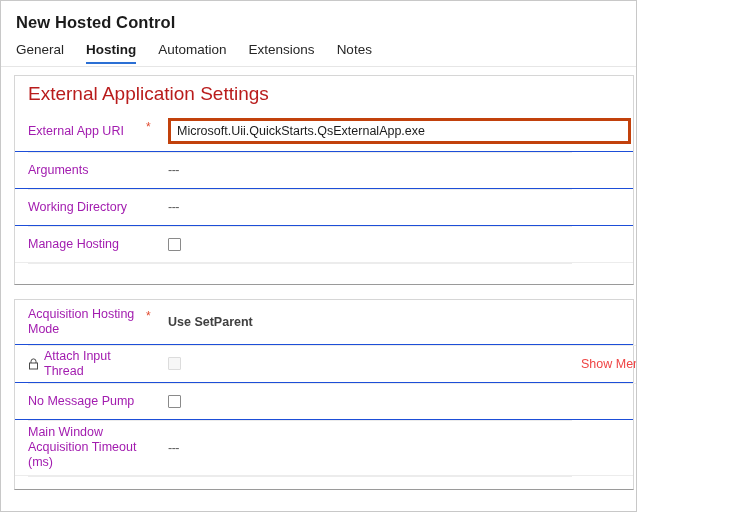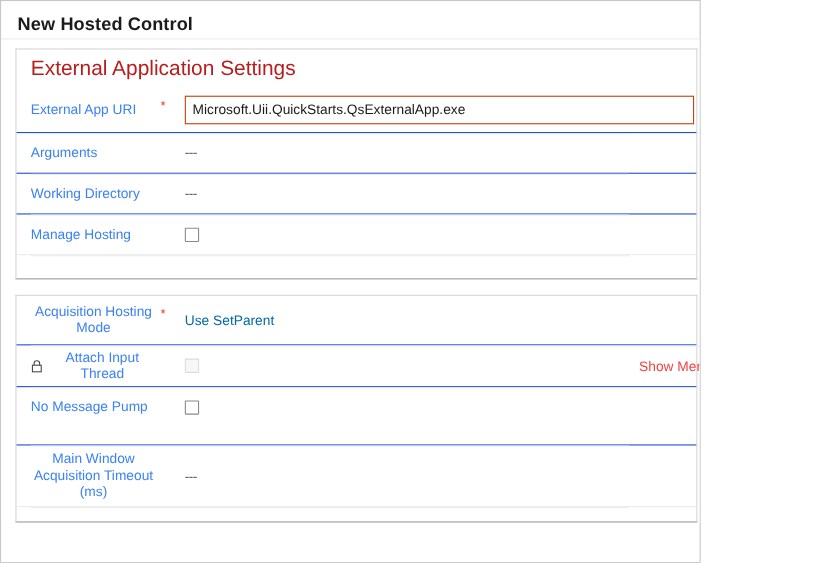--- a/index.html
+++ b/index.html
@@ -119,27 +119,26 @@
     top: 0;
     width: 544px;
     height: 1px;
     background: #ececec;
   }
 
   .label {
     width: 118px;
     min-width: 118px;
     font-size: 12.5px;
-    color: #3b82f6;
+    color: #a21caf;
     line-height: 15px;
     padding-right: 4px;
     display: flex;
     align-items: center;
     gap: 5px;
-    text-align: center;
   }
   .label-text { display: block; }
 
   .req {
     width: 22px;
     min-width: 22px;
     color: #e04a2f;
     font-size: 12px;
     line-height: 10px;
     align-self: flex-start;
@@ -150,29 +149,29 @@
   .value {
     font-size: 12.5px;
     color: #333333;
     line-height: 16px;
   }
   .value.dashes {
     color: #5a5a5a;
     letter-spacing: -0.5px;
   }
   .value.bold {
-    font-weight: normal;
-    color: #0369a1;
+    font-weight: bold;
+    color: #404040;
   }
 
   
   .text-input {
     flex: 1;
     height: 26px;
-    border: 1px solid #c2410c;
+    border: 3px solid #c2410c;
     background: #ffffff;
     font-family: "Liberation Sans", sans-serif;
     font-size: 12.5px;
     color: #1b1b1b;
     padding: 0 6px;
     outline: none;
     margin-right: 0;
   }
 
   
@@ -223,20 +222,27 @@
   .spacer-row .row-rule { width: 544px; }
 </style>
 </head>
 <body>
 
 <div id="app">
 
   <div class="header">
     <div class="page-title">New Hosted Control</div>
 
+    <div class="tabstrip">
+      <div class="tab">General</div>
+      <div class="tab active">Hosting</div>
+      <div class="tab">Automation</div>
+      <div class="tab">Extensions</div>
+      <div class="tab">Notes</div>
+    </div>
   </div>
   <div class="header-rule"></div>
 
   <div class="body">
 
     <div class="panel">
       <div class="panel-title">External Application Settings</div>
 
       <div class="row no-rule" style="min-height:40px; padding-right:2px;">
         <div class="label">
@@ -312,21 +318,21 @@
 
       <div class="row">
         <div class="row-rule" style="width:733px;"></div>
         <div class="label">
           <span class="label-text">No Message Pump</span>
         </div>
         <div class="req blank"></div>
         <span class="cb"></span>
       </div>
 
-      <div class="row multiline" style="min-height:56px;margin-top:16px;">
+      <div class="row multiline" style="min-height:56px;">
         <div class="row-rule"></div>
         <div class="label">
           <span class="label-text">Main Window Acquisition Timeout (ms)</span>
         </div>
         <div class="req blank"></div>
         <div class="value dashes">---</div>
       </div>
 
       <div class="spacer-row" style="height:14px;">
         <div class="row-rule"></div>

